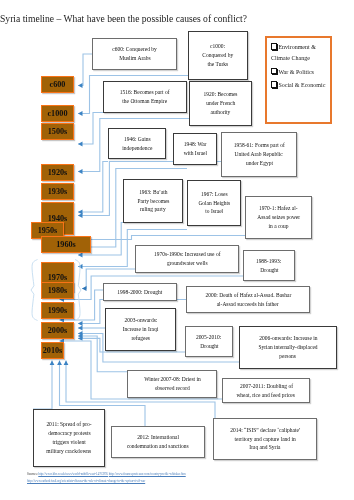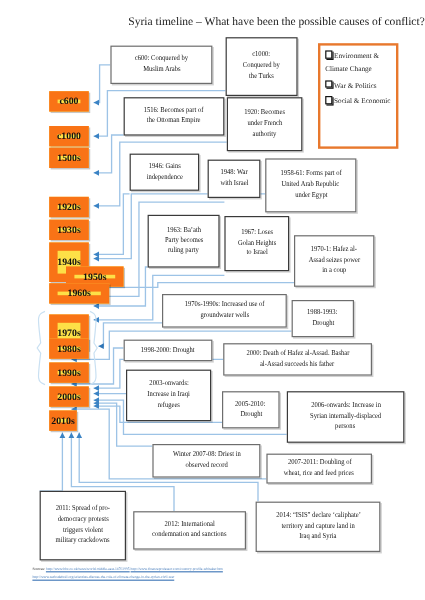--- a/index.html
+++ b/index.html
@@ -1,20 +1,20 @@
 <!DOCTYPE html>
 <html><head>
 <meta charset="utf-8">
 <style>
 html,body{margin:0;padding:0;}
 body{width:354px;height:500px;background:#ffffff;overflow:hidden;position:relative;
  font-family:"Liberation Serif",serif;}
 #stage{position:absolute;left:0;top:0;width:354px;height:500px;}
-.title{position:absolute;left:0;top:13px;width:354px;text-align:right;font-size:9.6px;color:#222;}
-.tbox{position:absolute;box-sizing:border-box;border:7px solid #f97316;background:#fde047;
+.title{position:absolute;left:0;top:13px;width:354px;text-align:left;font-size:9.6px;color:#222;}
+.tbox{position:absolute;box-sizing:border-box;border:1px solid #f97316;background:#a16207;
   display:flex;align-items:center;justify-content:center;font-weight:bold;font-size:8.2px;color:#111;
   box-shadow:1.2px 1.2px 0 rgba(0,0,0,.22);z-index:4;}
 .ebox{position:absolute;box-sizing:border-box;background:#fff;display:flex;flex-direction:column;
   align-items:center;justify-content:center;text-align:center;font-size:6.3px;line-height:1.42;color:#111;z-index:3;}
 .ebox.thin{border:1px solid #6d6d6d;box-shadow:1.2px 1.2px 0 rgba(0,0,0,.18);}
 .ebox.thick{border:1.6px solid #3a3a3a;box-shadow:1.2px 1.2px 0 rgba(0,0,0,.18);}
 .ebox span{display:block;white-space:nowrap;transform:scaleX(0.87);}
 svg#wires{position:absolute;left:0;top:0;width:354px;height:500px;z-index:1;overflow:visible;}
 .legend{position:absolute;left:265px;top:36px;width:67px;height:88px;box-sizing:border-box;
   border:2.4px solid #E8782D;background:#fff;z-index:5;padding:4px 0 0 4px;}
@@ -81,21 +81,21 @@
 <div class="legitem"><span class="sqicon"></span><span>Environment &amp; Climate Change</span></div>
 <div class="legitem"><span class="sqicon"></span><span>War &amp; Politics</span></div>
 <div class="legitem"><span class="sqicon"></span><span>Social &amp; Economic</span></div>
 </div>
 <div class="tbox" style="left:41px;top:76px;width:33px;height:17px">c600</div>
 <div class="tbox" style="left:41px;top:105px;width:33px;height:17px">c1000</div>
 <div class="tbox" style="left:41px;top:123px;width:33px;height:17px">1500s</div>
 <div class="tbox" style="left:41px;top:164px;width:33px;height:17px">1920s</div>
 <div class="tbox" style="left:41px;top:183px;width:33px;height:17px">1930s</div>
 <div class="tbox" style="left:41px;top:202px;width:33px;height:33px">1940s</div>
-<div class="tbox" style="left:55px;top:222px;width:48px;height:17px">1950s</div>
+<div class="tbox" style="left:31px;top:222px;width:33px;height:17px">1950s</div>
 <div class="tbox" style="left:41px;top:236px;width:50px;height:17px">1960s</div>
 <div class="tbox" style="left:41px;top:262px;width:33px;height:30px">1970s</div>
 <div class="tbox" style="left:41px;top:282px;width:33px;height:17px">1980s</div>
 <div class="tbox" style="left:41px;top:302px;width:33px;height:17px">1990s</div>
 <div class="tbox" style="left:41px;top:322px;width:33px;height:17px">2000s</div>
 <div class="tbox" style="left:41px;top:342px;width:23px;height:17px">2010s</div>
 <div class="ebox thin" style="left:92px;top:38px;width:85px;height:32px">
       <span>c600: Conquered by</span>
       <span>Muslim Arabs</span>
     </div>

